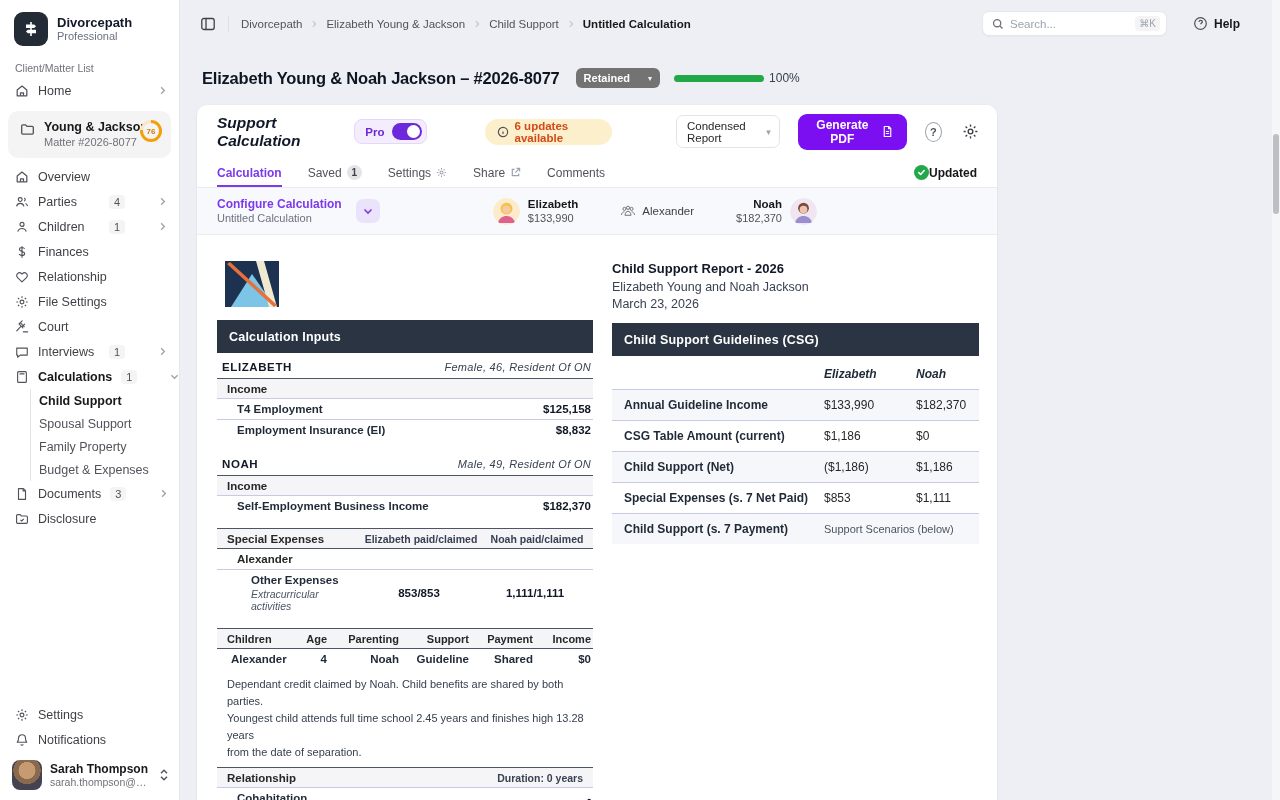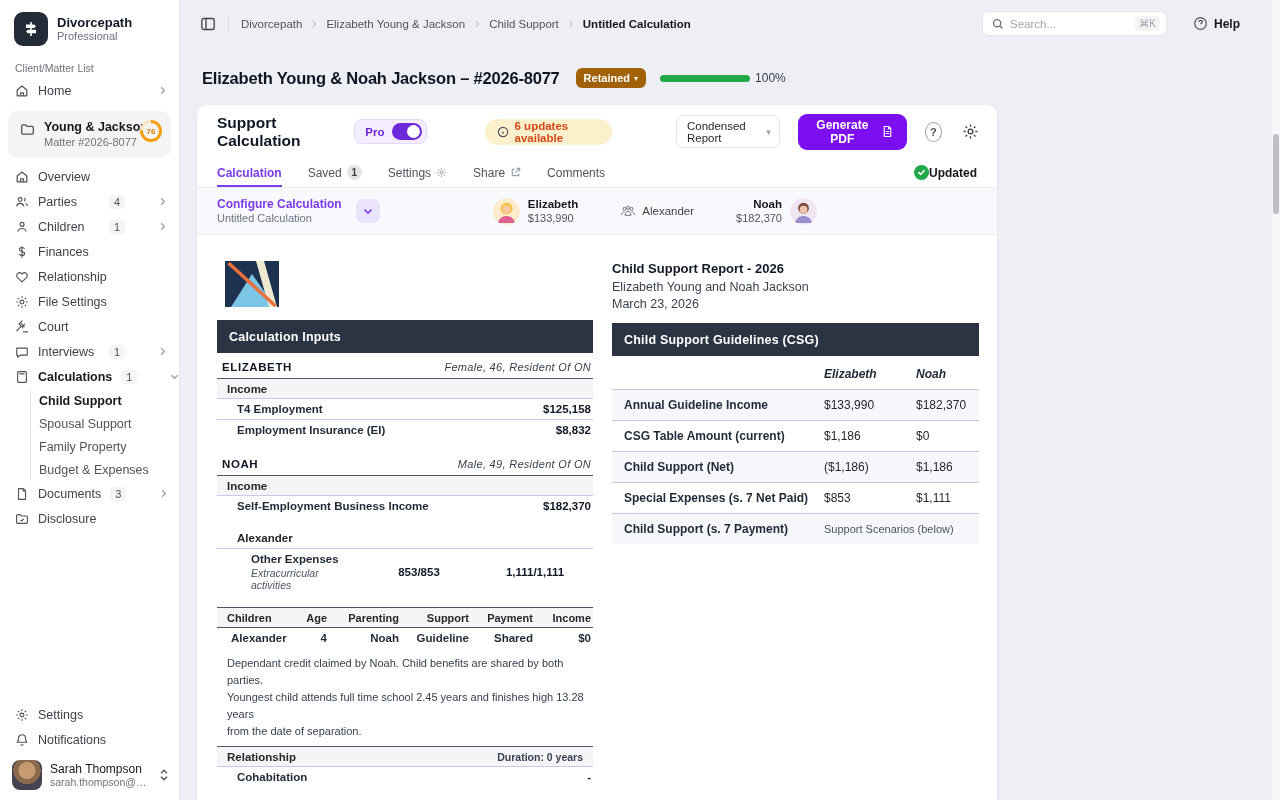--- a/index.html
+++ b/index.html
@@ -23,48 +23,48 @@
   .matter-name { font-size:12.5px; font-weight:700; color:#18181b; line-height:15px; }
   .matter-num { font-size:11px; color:#71717a; line-height:14px; }
   .ring { position:absolute; right:9px; top:9px; width:22px; height:22px; border-radius:50%; background:conic-gradient(#f59e0b 0 76%, #fbe7c4 76% 100%); display:flex; align-items:center; justify-content:center; }
   .ring span { width:16px; height:16px; background:#f4f4f5; border-radius:50%; font-size:8px; font-weight:700; color:#d97706; display:flex; align-items:center; justify-content:center; }
   .subnav { margin-left:30px; border-left:1px solid #e4e4e7; }
   .subrowi { height:23px; display:flex; align-items:center; padding-left:8px; font-size:12.5px; color:#52525b; cursor:pointer; }
   .subrowi.active { color:#18181b; font-weight:700; }
   .side-footer { position:absolute; left:0; bottom:0; width:100%; padding:0 0 10px 0; background:#fff; }
   .user-row { display:flex; align-items:center; gap:8px; padding:8px 10px 0 12px; }
   .user-avatar { width:30px; height:30px; border-radius:8px; background:radial-gradient(circle at 50% 35%, #c79b72 0 34%, #8a6a4e 35% 55%, #454251 56%); flex:0 0 30px; }
-  .user-name { font-size:12px; font-weight:400; color:#18181b; line-height:14px; }
+  .user-name { font-size:12px; font-weight:700; color:#18181b; line-height:14px; }
   .user-email { font-size:10.5px; color:#71717a; line-height:13px; max-width:108px; white-space:nowrap; overflow:hidden; text-overflow:ellipsis; }
   .updown { margin-left:auto; color:#52525b; display:flex; }
 
   
   .main { position:absolute; left:180px; top:0; width:1100px; height:800px; background:#edeff4; }
   .topbar { display:flex; align-items:center; height:47px; padding:0 40px 0 20px; }
   .tb-divider { width:1px; height:16px; background:#e0e1e6; margin:0 12px; }
   .crumbs { display:flex; align-items:center; gap:8px; font-size:11.5px; color:#52525b; }
   .crumbs .sep { color:#c7c9d1; display:flex; }
   .crumbs .last { color:#18181b; font-weight:700; }
   .searchbox { margin-left:auto; width:185px; height:25px; background:#fff; border:1px solid #e7e7ea; border-radius:7px; display:flex; align-items:center; padding:0 6px 0 9px; gap:6px; box-shadow:0 1px 1px rgba(16,24,40,.03); }
   .searchbox input { border:0; outline:0; flex:1; font-size:11.5px; color:#374151; background:transparent; font-family:inherit; min-width:0; }
   .searchbox input::placeholder { color:#9ca3af; }
   .kbd { font-size:10px; color:#9ca3af; background:#f4f4f6; border-radius:4px; padding:2px 4px; }
   .helpbtn { display:flex; align-items:center; gap:6px; margin-left:26px; font-size:12px; font-weight:700; color:#18181b; cursor:pointer; }
 
   .page-head { display:flex; align-items:center; height:38px; margin:12px 0 0 22px; }
   .page-title { font-size:16.5px; font-weight:700; color:#0f1623; letter-spacing:-.2px; }
-  .retained { margin-left:16px; background:#a16207; color:#fff; font-size:11px; font-weight:700; border-radius:6px; height:20px; display:flex; align-items:center; gap:4px; padding:0 8px; cursor:pointer; }
+  .retained { margin-left:16px; background:#737373; color:#fff; font-size:11px; font-weight:700; border-radius:6px; height:20px; display:flex; align-items:center; gap:18px; padding:0 8px; cursor:pointer; }
   .retained .cdn { font-size:8px; opacity:.9; }
   .pbar { margin-left:14px; width:90px; height:7px; border-radius:4px; background:#22a846; }
   .ppct { margin-left:5px; font-size:12px; color:#374151; }
 
   
   .card { position:absolute; left:17px; top:105px; width:800px; height:695px; background:#fff; border-radius:10px 10px 0 0; box-shadow:0 1px 3px rgba(16,24,40,.08); overflow:hidden; }
   .card-head { display:flex; align-items:center; height:53px; padding:0 18px 0 20px; }
-  .ch-title { font-size:15.5px; font-weight:700; color:#101828; }
+  .ch-title { font-size:15.5px; font-weight:700; color:#101828;font-style:italic; }
   .pro-pill { margin-left:14px; display:flex; align-items:center; gap:7px; background:#f4edfe; border:1px solid #e4d7fc; border-radius:8px; padding:3px 4px 3px 10px; cursor:pointer; }
   .pro-pill .ptxt { font-size:11.5px; font-weight:700; color:#6d28d9; }
   .toggle { width:30px; height:17px; border-radius:9px; background:#6d28d9; position:relative; }
   .toggle::after { content:""; position:absolute; right:2px; top:2px; width:13px; height:13px; border-radius:50%; background:#fff; }
   .updates { margin-left:58px; display:flex; align-items:center; gap:6px; background:#fcf0cc; border-radius:14px; height:26px; padding:0 12px; font-size:11.5px; font-weight:700; color:#d2491a; cursor:pointer; }
   .selectbox { margin-left:64px; width:120px; height:33px; border:1px solid #e4e4e7; border-radius:7px; display:flex; align-items:center; padding:0 8px 0 10px; font-size:11.5px; color:#27272a; cursor:pointer; background:#fff; }
   .selectbox .cdn { margin-left:auto; color:#9ca3af; font-size:9px; }
   .pdf-btn { margin-left:18px; height:36px; border-radius:9px; background:#7c0ff2; color:#fff; border:0; font-size:12px; font-weight:700; display:flex; align-items:center; gap:7px; padding:0 13px; cursor:pointer; font-family:inherit; }
   .qmark { margin-left:18px; width:20px; height:20px; border-radius:50%; border:1.5px solid #9ca3af; color:#52525b; font-size:11px; font-weight:700; display:flex; align-items:center; justify-content:center; cursor:pointer; }
   .gearbtn { margin-left:20px; color:#3f3f46; display:flex; cursor:pointer; }
@@ -572,20 +572,25 @@
             <span class="pn">NOAH</span>
             <span class="pm">Male, 49, Resident Of ON</span>
           </div>
           <div class="sec-row">Income</div>
           <div class="data-row">
             <span class="dl">Self-Employment Business Income</span>
             <span class="dv">$182,370</span>
           </div>
 
           <div class="gap12"></div>
+          <div class="sec-row dark-b grid3" style="padding-right:0">
+            <span>Special Expenses</span>
+            <span class="c hsm">Elizabeth paid/claimed</span>
+            <span class="c hsm">Noah paid/claimed</span>
+          </div>
           <div class="subgrp">Alexander</div>
           <div class="se-row grid3">
             <div>
               <div class="dl" style="font-size:11.5px;font-weight:700;color:#1f2937">Other Expenses</div>
               <div class="note">Extracurricular activities</div>
             </div>
             <span class="c se-val">853/853</span>
             <span class="c se-val">1,111/1,111</span>
           </div>
 

